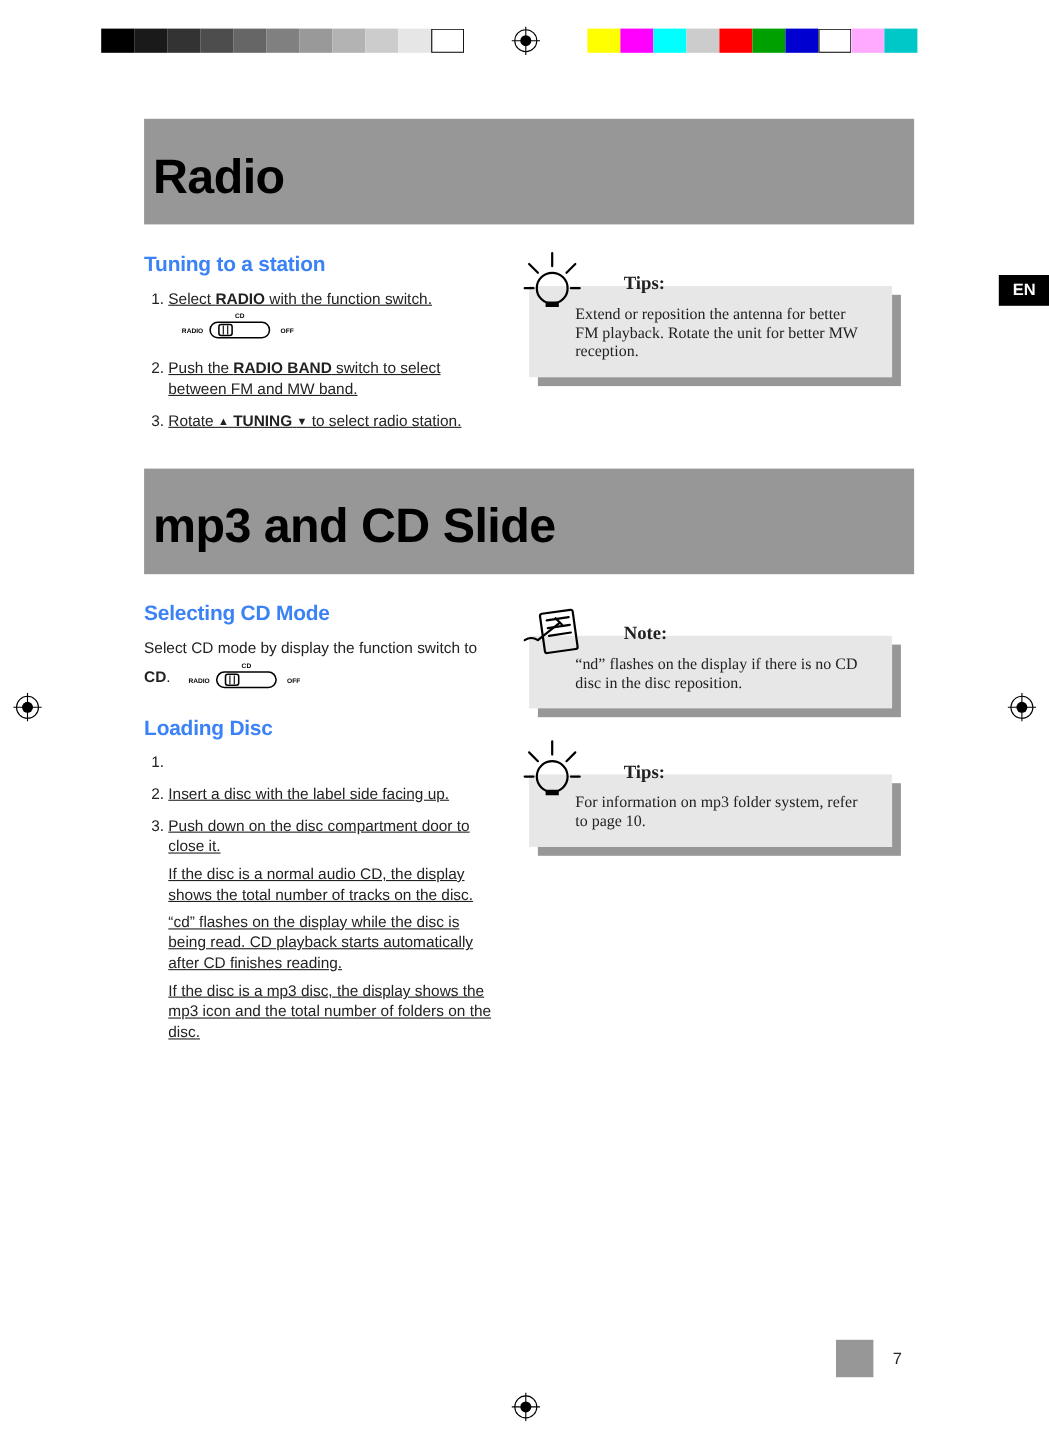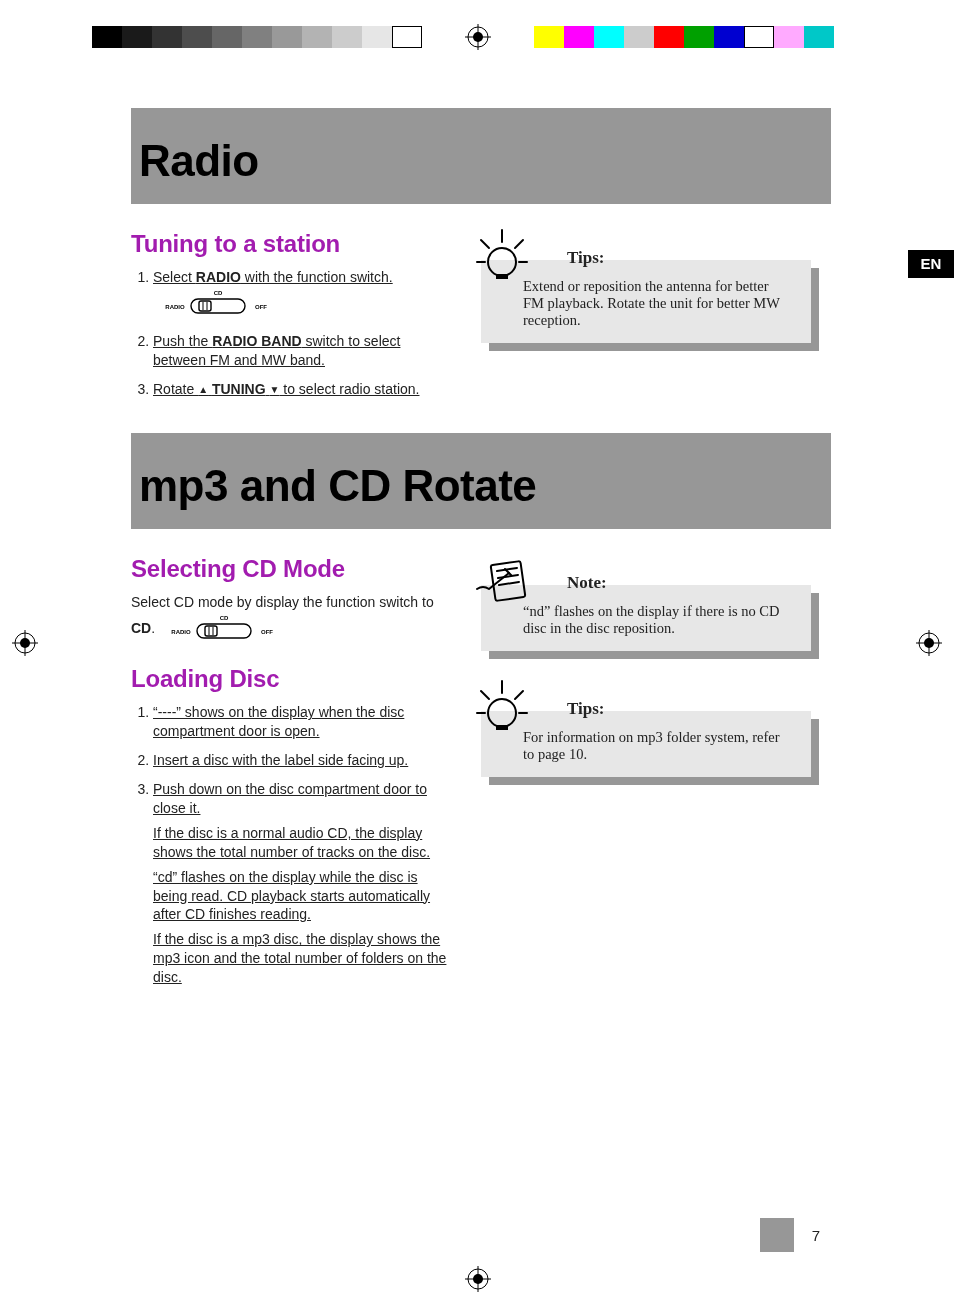--- a/index.html
+++ b/index.html
@@ -44,24 +44,24 @@
     color: #000;
   }
   .two-col {
     display: flex;
     gap: 30px;
     margin-top: 24px;
   }
   .col-left { width: 320px; font-size: 14px; line-height: 1.35; }
   .col-right { width: 330px; font-size: 14.5px; }
   h2.sub {
-    font-size: 24px;
+    font-size: 19px;
     font-weight: 700;
     margin: 0 0 8px 0;
-    color: #a21caf;
+    color: #3b82f6;
     letter-spacing: -0.2px;
   }
   ol.steps { margin: 0; padding-left: 22px; }
   ol.steps li { margin-bottom: 10px; text-decoration: underline; }
   ol.steps li p { margin: 6px 0 0 0; }
   .hw { font-family: "Comic Sans MS", "Chalkboard SE", cursive; }
   .callout-wrap { margin-bottom: 16px; position: relative; }
   .callout-shadow {
     position: absolute;
     top: 8px; left: 8px; right: -8px; bottom: -8px;
@@ -219,21 +219,21 @@
           <div class="callout-title hw">Tips:</div>
           <div class="hw">Extend or reposition the antenna for better FM playback. Rotate the unit for better MW reception.</div>
         </div>
       </div>
     </div>
   </div>
 
   <div class="spacer"></div>
 
   <div class="header-band">
-    <h1>mp3 and CD Rotate</h1>
+    <h1>mp3 and CD Slide</h1>
   </div>
 
   <div class="two-col">
     <div class="col-left">
       <h2 class="sub">Selecting CD Mode</h2>
       <p style="margin:0 0 16px 0">
         <span>Select CD mode by display the function switch to </span><span class="b">CD</span><span>.</span>
         <span class="switch-dia">
           <svg width="110" height="30" viewBox="0 0 110 30">
             <text x="55" y="8" font-size="6" font-weight="700" text-anchor="middle">CD</text>
@@ -243,21 +243,20 @@
             <rect x="36" y="14" width="12" height="10" rx="2" fill="none" stroke="#000" stroke-width="1.4"></rect>
             <line x1="40" y1="15" x2="40" y2="23" stroke="#000"></line>
             <line x1="44" y1="15" x2="44" y2="23" stroke="#000"></line>
           </svg>
         </span>
       </p>
 
       <h2 class="sub">Loading Disc</h2>
       <ol class="steps">
         <li>
-          <p>“----” shows on the display when the disc compartment door is open.</p>
         </li>
         <li><span>Insert a disc with the label side facing up.</span></li>
         <li>
           <span>Push down on the disc compartment door to close it.</span>
           <p>If the disc is a normal audio CD, the display shows the total number of tracks on the disc.</p>
           <p>“cd” flashes on the display while the disc is being read. CD playback starts automatically after CD finishes reading.</p>
           <p>If the disc is a mp3 disc, the display shows the mp3 icon and the total number of folders on the disc.</p>
         </li>
       </ol>
     </div>

